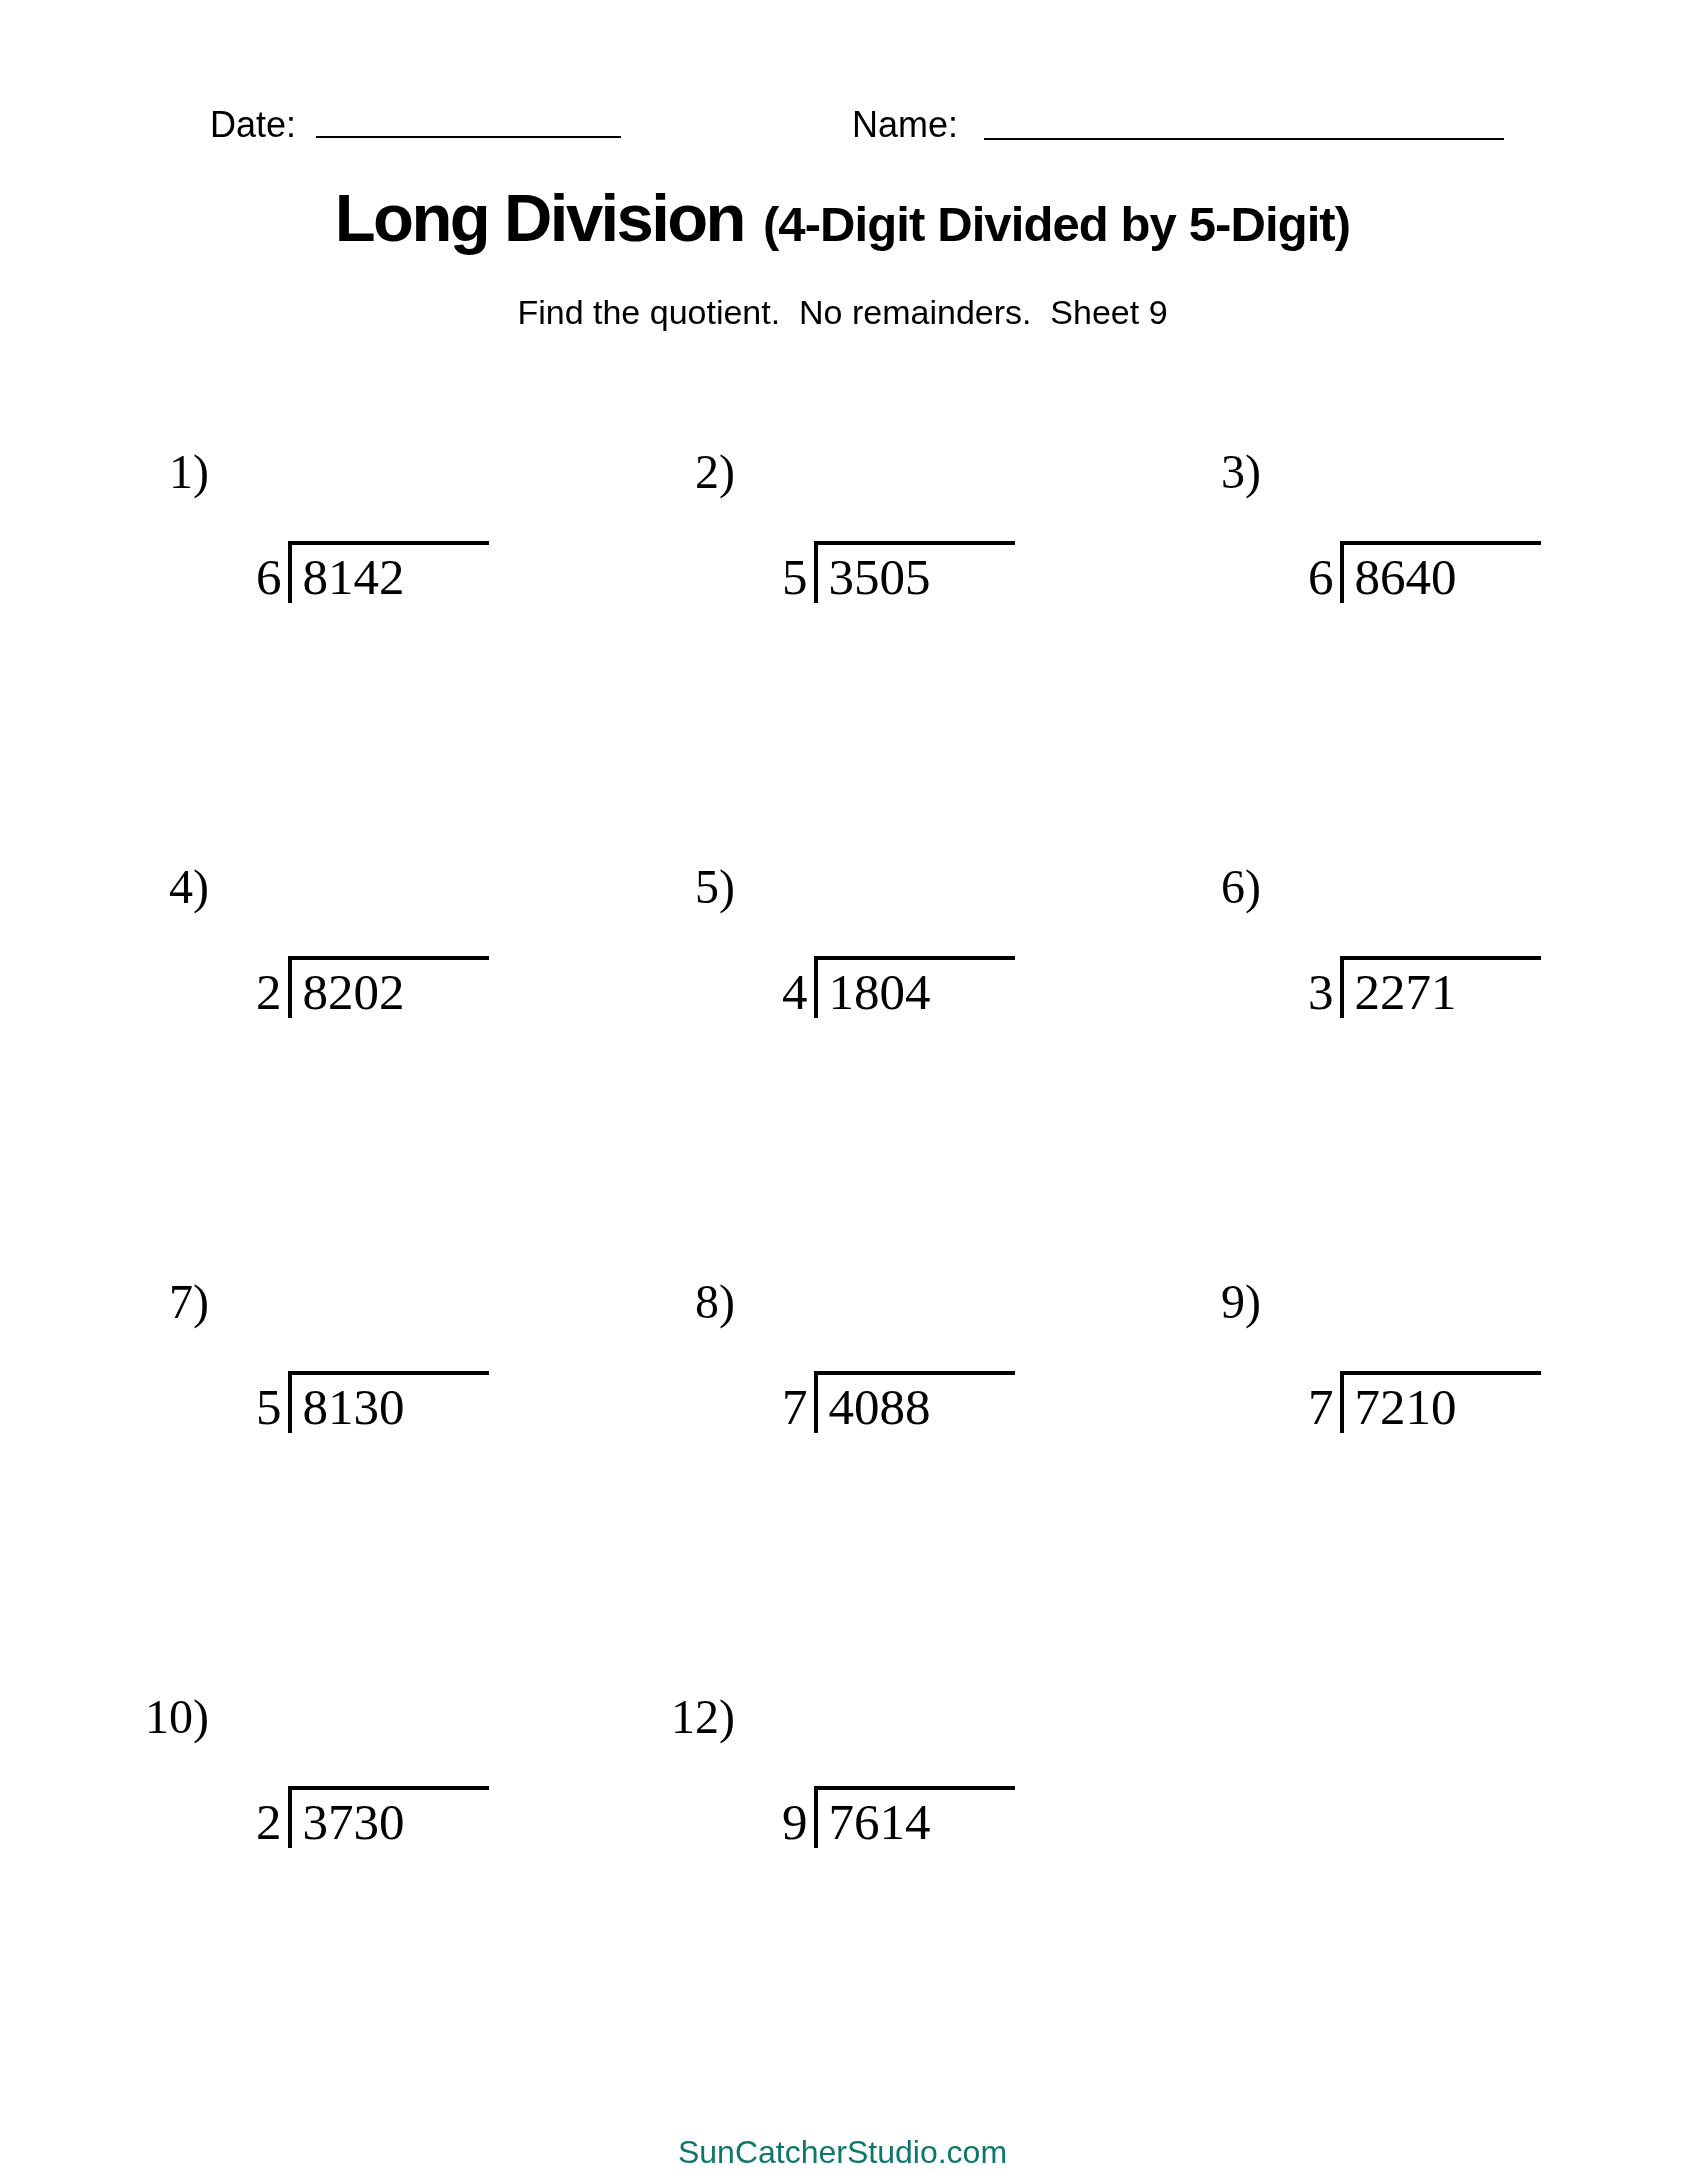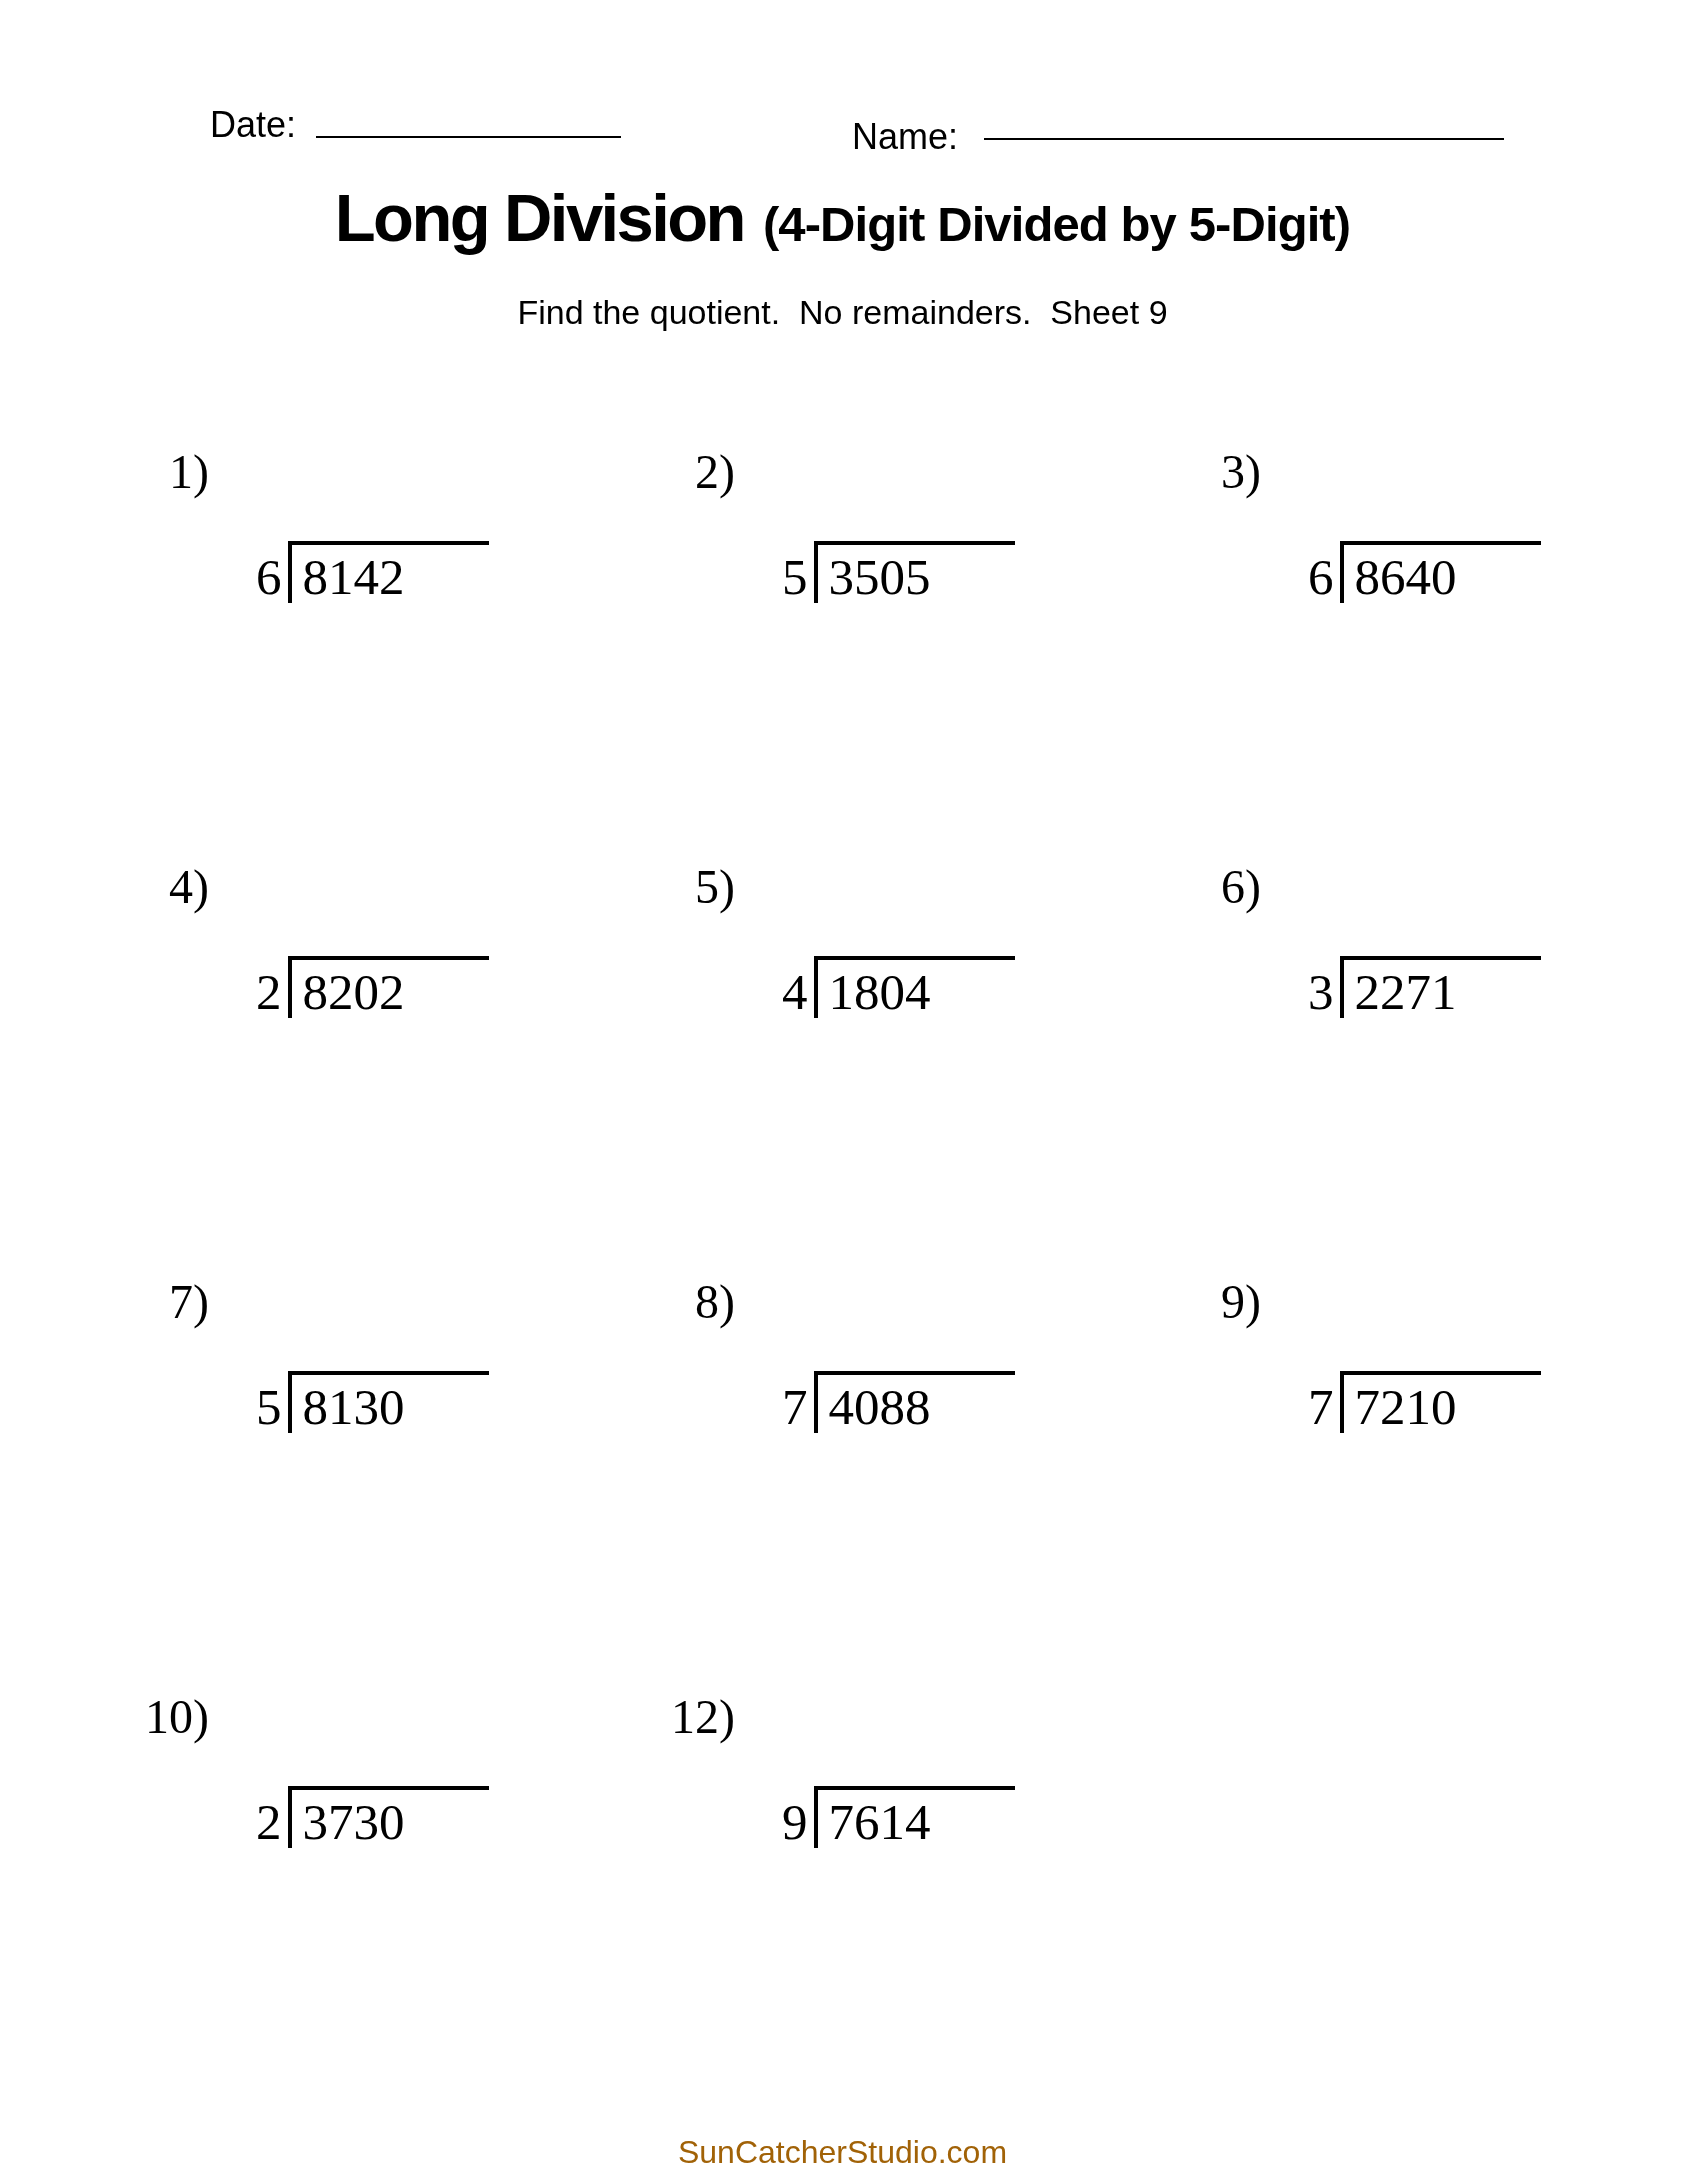--- a/index.html
+++ b/index.html
@@ -7,21 +7,21 @@
     width:1685px;height:2181px;
     background:#ffffff;
     position:relative;
     font-family:"Liberation Sans",sans-serif;
     color:#000;
     overflow:hidden;
   }
   
   .hdr-label{position:absolute;font-size:36px;font-weight:400;letter-spacing:0px;}
   #date-label{left:210px;top:104px;}
-  #name-label{left:852px;top:104px;margin-top:12px;}
+  #name-label{left:852px;top:104px;}
   .write-line{position:absolute;border-top:2.6px solid #000;height:0;}
   #date-line{left:316px;top:136px;width:305px;}
   #name-line{left:984px;top:138px;width:520px;}
 
   
   .title{
     position:absolute;top:179px;left:0;width:100%;
     text-align:center;white-space:nowrap;
   }
   .title-main{
@@ -62,21 +62,21 @@
   .dividend{
     border-top:4.3px solid #000;
     border-left:4.3px solid #000;
     padding:6.8px 85px 0 10.2px;
     box-sizing:content-box;
   }
 
   
   .footer{
     position:absolute;top:2134px;left:0;width:100%;
-    text-align:center;font-size:32px;color:#a16207;
+    text-align:center;font-size:32px;color:#0f766e;
   }
 </style>
 </head>
 <body>
 
 <span class="hdr-label" id="date-label">Date:</span>
 <span class="write-line" id="date-line"></span>
 <span class="hdr-label" id="name-label">Name:</span>
 <span class="write-line" id="name-line"></span>
 

